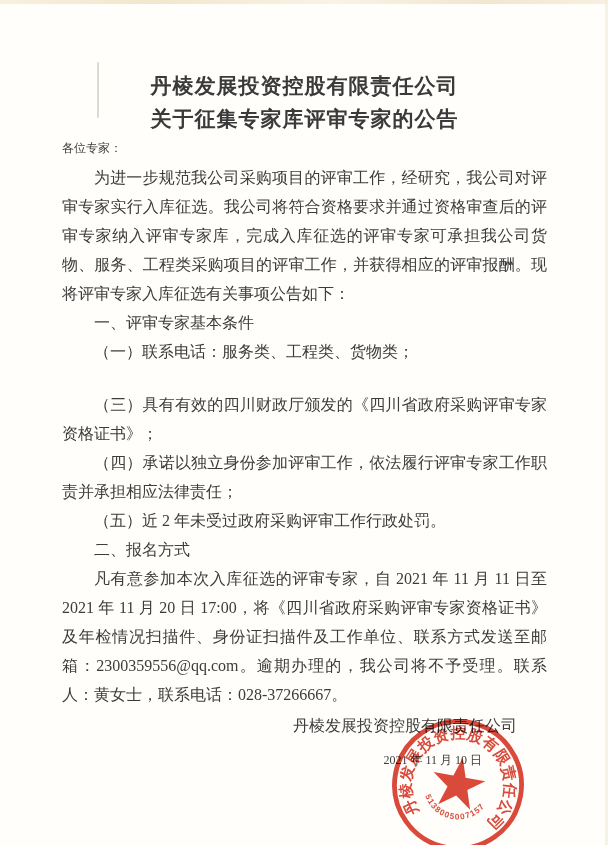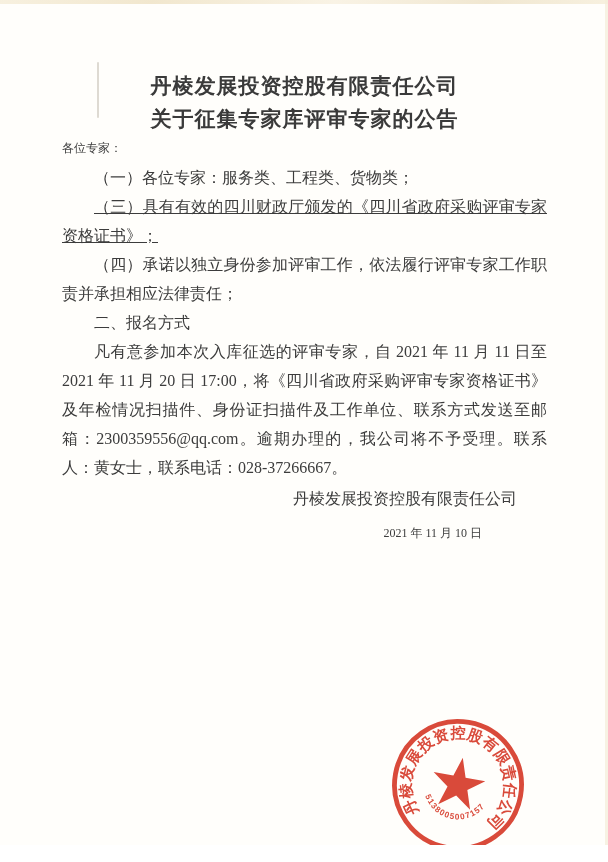--- a/index.html
+++ b/index.html
@@ -40,21 +40,21 @@
     margin:-2px 0 0 0;
     font-size:12px;line-height:29px;
   }
   .para{
     margin:0;
     font-size:16px;
     line-height:29px;
     text-align:justify;
     text-indent:2em;
   }
-  .m-top{margin-top:0;text-decoration:underline;}
+  .m-top{margin-top:24px;}
   .sign-company{
     margin:2px 0 0 0;
     font-size:16px;line-height:29px;
     text-align:right;
     padding-right:30px;
   }
   .sign-date{
     margin:6px 0 0 0;
     font-size:12px;line-height:29px;
     text-align:right;
@@ -87,23 +87,26 @@
   <div class="crease"></div>
 
   <div class="content">
     <div class="title">
       <div>丹棱发展投资控股有限责任公司</div>
       <div>关于征集专家库评审专家的公告</div>
     </div>
 
     <p class="salutation">各位专家：</p>
 
-    <p class="para">（一）各位专家：服务类、工程类、货物类；</p>
+    <p class="para">为进一步规范我公司采购项目的评审工作，经研究，我公司对评审专家实行入库征选。我公司将符合资格要求并通过资格审查后的评审专家纳入评审专家库，完成入库征选的评审专家可承担我公司货物、服务、工程类采购项目的评审工作，并获得相应的评审报酬。现将评审专家入库征选有关事项公告如下：</p>
+    <p class="para">一、评审专家基本条件</p>
+    <p class="para">（一）联系电话：服务类、工程类、货物类；</p>
     <p class="para m-top">（三）具有有效的四川财政厅颁发的《四川省政府采购评审专家资格证书》；</p>
     <p class="para">（四）承诺以独立身份参加评审工作，依法履行评审专家工作职责并承担相应法律责任；</p>
+    <p class="para">（五）近 2 年未受过政府采购评审工作行政处罚。</p>
     <p class="para">二、报名方式</p>
     <p class="para">凡有意参加本次入库征选的评审专家，自 2021 年 11 月 11 日至 2021 年 11 月 20 日 17:00，将《四川省政府采购评审专家资格证书》及年检情况扫描件、身份证扫描件及工作单位、联系方式发送至邮箱：2300359556@qq.com。逾期办理的，我公司将不予受理。联系人：黄女士，联系电话：028-37266667。</p>
 
     <p class="sign-company">丹棱发展投资控股有限责任公司</p>
     <p class="sign-date">2021 年 11 月 10 日</p>
   </div>
 
   <div class="seal">
     <svg viewBox="0 0 200 200" aria-hidden="true" style="color: rgb(214, 58, 42);">
       <defs>

